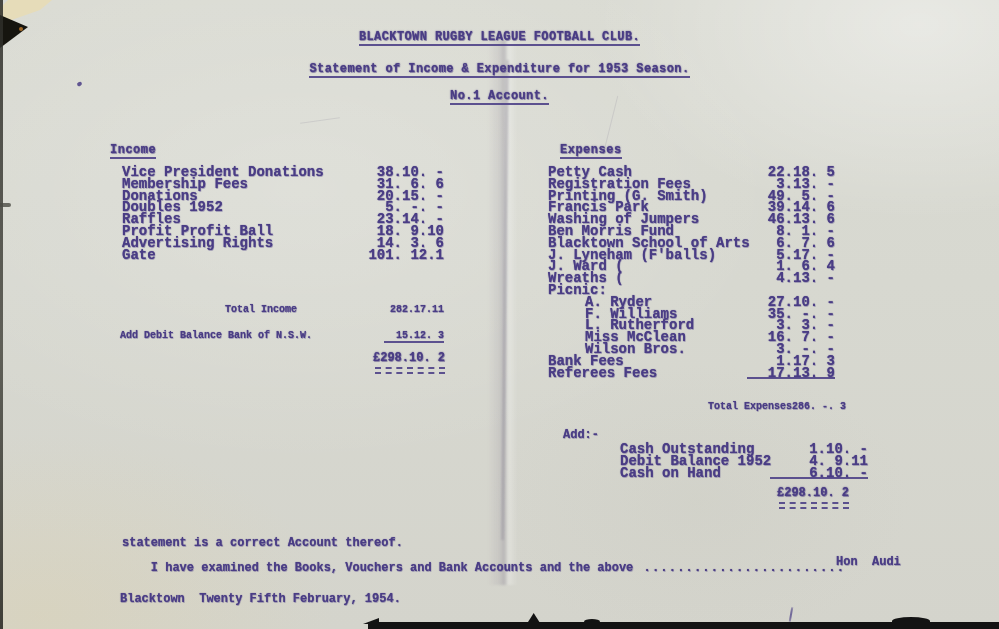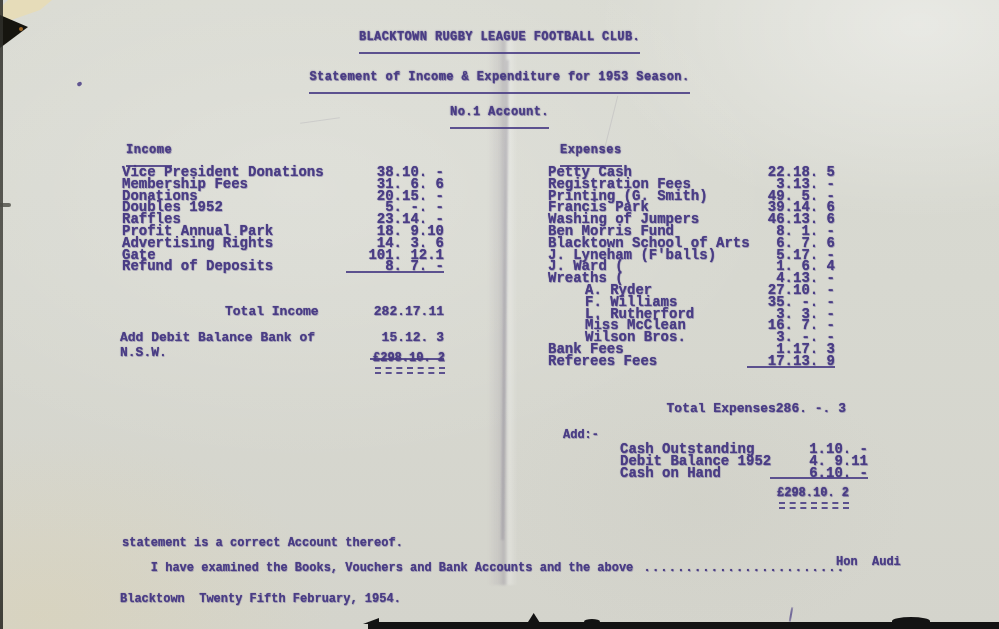--- a/index.html
+++ b/index.html
@@ -16,33 +16,33 @@
       radial-gradient(ellipse 700px 400px at 30% 30%, rgba(255,255,255,0.18), rgba(0,0,0,0) 70%),
       radial-gradient(ellipse 300px 200px at 70% 80%, rgba(200,200,190,0.25), rgba(0,0,0,0) 70%),
       linear-gradient(180deg,#dadbd3 0%,#d7d8d0 45%,#d4d4cc 100%);
   }
   
   .ink{
     color:#4a3d85;font-weight:700;
     text-shadow:0 0 1px rgba(74,61,133,0.85),0.6px 0.6px 0 rgba(74,61,133,0.30);
   }
   .heavy{text-shadow:0 0 1.4px rgba(64,51,123,0.95),0.7px 0.7px 0 rgba(64,51,123,0.4);}
-  .u{border-bottom:2px solid rgba(74,61,133,0.88);padding-bottom:8px;display:inline-block;}
+  .u{border-bottom:2px solid rgba(74,61,133,0.88);padding-bottom:0px;display:inline-block;}
   .title-block{position:absolute;left:0;top:30px;width:999px;text-align:center;font-size:12px;letter-spacing:0.4px;}
   .title-block .t2{margin-top:16px;}
   .title-block .t3{margin-top:11px;}
   .sec-head{position:absolute;font-size:12px;letter-spacing:0.5px;}
   .col{position:absolute;font-size:14px;}
   .row{display:flex;justify-content:space-between;line-height:11.8px;height:11.8px;}
   .row .lbl{white-space:pre;}
   .row .amt{white-space:pre;text-align:right;min-width:76px;}
   .indent{padding-left:37px;}
   .amt-u{border-bottom:2px solid rgba(74,61,133,0.88);padding-left:22px;}
   .amt-u2{border-bottom:2px solid rgba(74,61,133,0.88);padding-left:12px;}
-  .trow{position:absolute;font-size:13px;display:flex;justify-content:space-between;}
+  .trow{position:absolute;font-size:10px;display:flex;justify-content:space-between;}
   .grand{position:absolute;font-size:12px;text-align:right;white-space:pre;}
   .dunder{
     height:3px;margin-top:2px;width:70px;
     border-top:2.4px dashed rgba(74,61,133,0.88);
     border-bottom:2.4px dashed rgba(74,61,133,0.88);
   }
   .grand-wrap{position:absolute;display:flex;flex-direction:column;align-items:flex-end;}
   .footer-line{position:absolute;font-size:12px;white-space:pre;}
   .dots{letter-spacing:0.6px;font-size:13px;margin-left:10px;font-weight:900;}
   
@@ -90,21 +90,21 @@
   <div class="crease-line"></div>
   <div class="scratch" style="left:610px;top:95px;width:1px;height:60px;transform:rotate(14deg);"></div>
   <div class="scratch" style="left:300px;top:120px;width:40px;height:1px;transform:rotate(-8deg);"></div>
 
   <div class="title-block ink heavy">
     <div><span class="u">BLACKTOWN RUGBY LEAGUE FOOTBALL CLUB.</span></div>
     <div class="t2"><span class="u">Statement of Income &amp; Expenditure for 1953 Season.</span></div>
     <div class="t3"><span class="u">No.1 Account.</span></div>
   </div>
 
-  <div class="sec-head ink heavy" style="left:126px;top:143px;">
+  <div class="sec-head ink heavy" style="left:110px;top:143px;">
     <span class="u">Income</span>
   </div>
 
   <div class="col ink" style="left:122px;top:167px;width:322px;">
     <div class="row">
         <span class="lbl">Vice President Donations</span>
         <span class="amt">38.10. -</span>
       </div>
     <div class="row">
         <span class="lbl">Membership Fees</span>
@@ -116,34 +116,30 @@
       </div>
     <div class="row">
         <span class="lbl">Doubles 1952</span>
         <span class="amt"> 5. -. -</span>
       </div>
     <div class="row">
         <span class="lbl">Raffles</span>
         <span class="amt">23.14. -</span>
       </div>
     <div class="row">
-        <span class="lbl">Profit Annual Park</span>
+        <span class="lbl">Profit Profit Ball</span>
         <span class="amt">18. 9.10</span>
       </div>
     <div class="row">
         <span class="lbl">Advertising Rights</span>
         <span class="amt">14. 3. 6</span>
       </div>
     <div class="row">
         <span class="lbl">Gate</span>
         <span class="amt">101. 12.1</span>
-      </div>
-    <div class="row">
-        <span class="lbl">Refund of Deposits</span>
-        <span class="amt amt-u"> 8. 7. -</span>
       </div>
   </div>
 
   <div class="trow ink" style="left:122px;top:304px;width:322px;">
     <span style="margin-left:103px;">Total Income</span>
     <span class="amt" style="white-space:pre;">282.17.11</span>
   </div>
 
   <div class="trow ink" style="left:120px;top:330px;width:324px;">
     <span>Add Debit Balance Bank of N.S.W.</span>
@@ -192,20 +188,23 @@
         <span class="lbl">J. Lyneham (F'balls)</span>
         <span class="amt"> 5.17. -</span>
       </div>
     <div class="row">
         <span class="lbl">J. Ward (</span>
         <span class="amt"> 1. 6. 4</span>
       </div>
     <div class="row">
         <span class="lbl">Wreaths (</span>
         <span class="amt"> 4.13. -</span>
+      </div>
+    <div class="row">
+        <span class="lbl">Picnic:</span>
       </div>
     <div class="row">
         <span class="lbl indent">A. Ryder</span>
         <span class="amt">27.10. -</span>
       </div>
     <div class="row">
         <span class="lbl indent">F. Williams</span>
         <span class="amt">35. -. -</span>
       </div>
     <div class="row">

